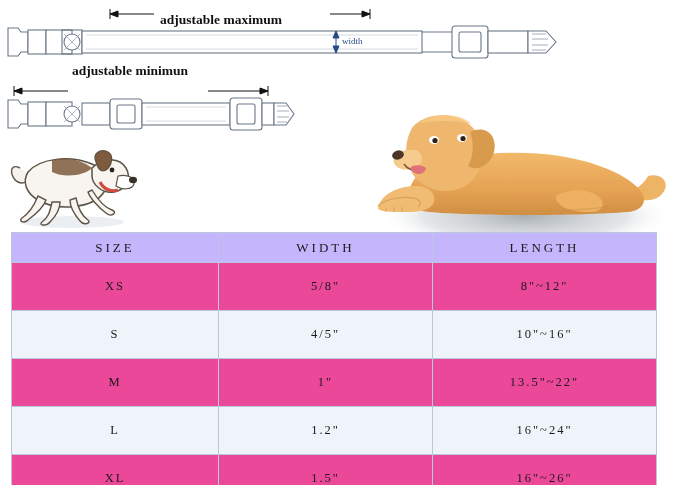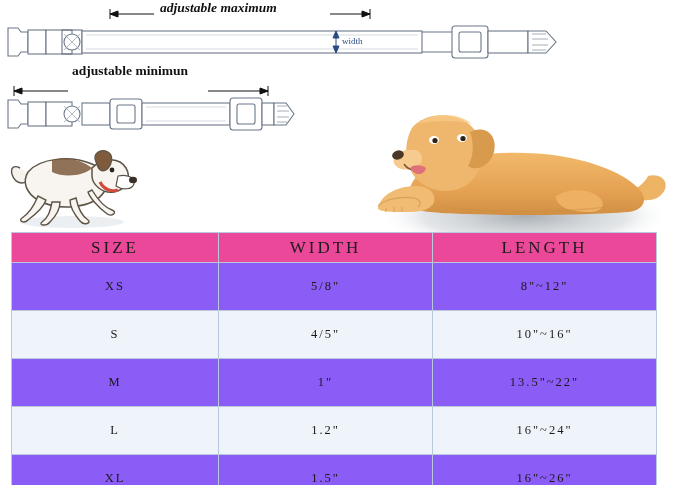--- a/index.html
+++ b/index.html
@@ -23,21 +23,21 @@
 
   
   .diagram-label {
     position: absolute;
     font-family: "Liberation Serif", serif;
     font-weight: bold;
     font-size: 13.5px;
     color: #111;
     white-space: nowrap;
   }
-  #label-max { left: 160px; top: 0; font-style: italic; }
+  #label-max { left: 160px; top: 12px; }
   #label-min { left: 72px; top: 63px; }
 
   .width-label {
     position: absolute;
     font-family: "Liberation Serif", serif;
     font-size: 9px;
     color: #2a4a86;
     left: 342px;
     top: 36px;
     white-space: nowrap;
@@ -54,27 +54,27 @@
   }
   .size-table td {
     border: 1px solid #b9c9dd;
     height: 45px;
     text-align: center;
     vertical-align: middle;
     font-family: "Liberation Serif", serif;
     font-size: 12.5px;
     color: #1a1a1a;
     letter-spacing: 2px;
-    background: #8b5cf6;
+    background: #ec4899;
   }
   .size-table tr.header td {
-    background: #ec4899;
+    background: #c4b5fd;
     height: 27px;
     letter-spacing: 3px;
-    font-size: 17px;
+    font-size: 13px;
   }
   .size-table tr.alt td {
     background: #eff4fa;
   }
   .col-size { width: 207px; }
   .col-width { width: 214px; }
   .col-length { width: 224px; }
 </style>
 </head>
 <body>

